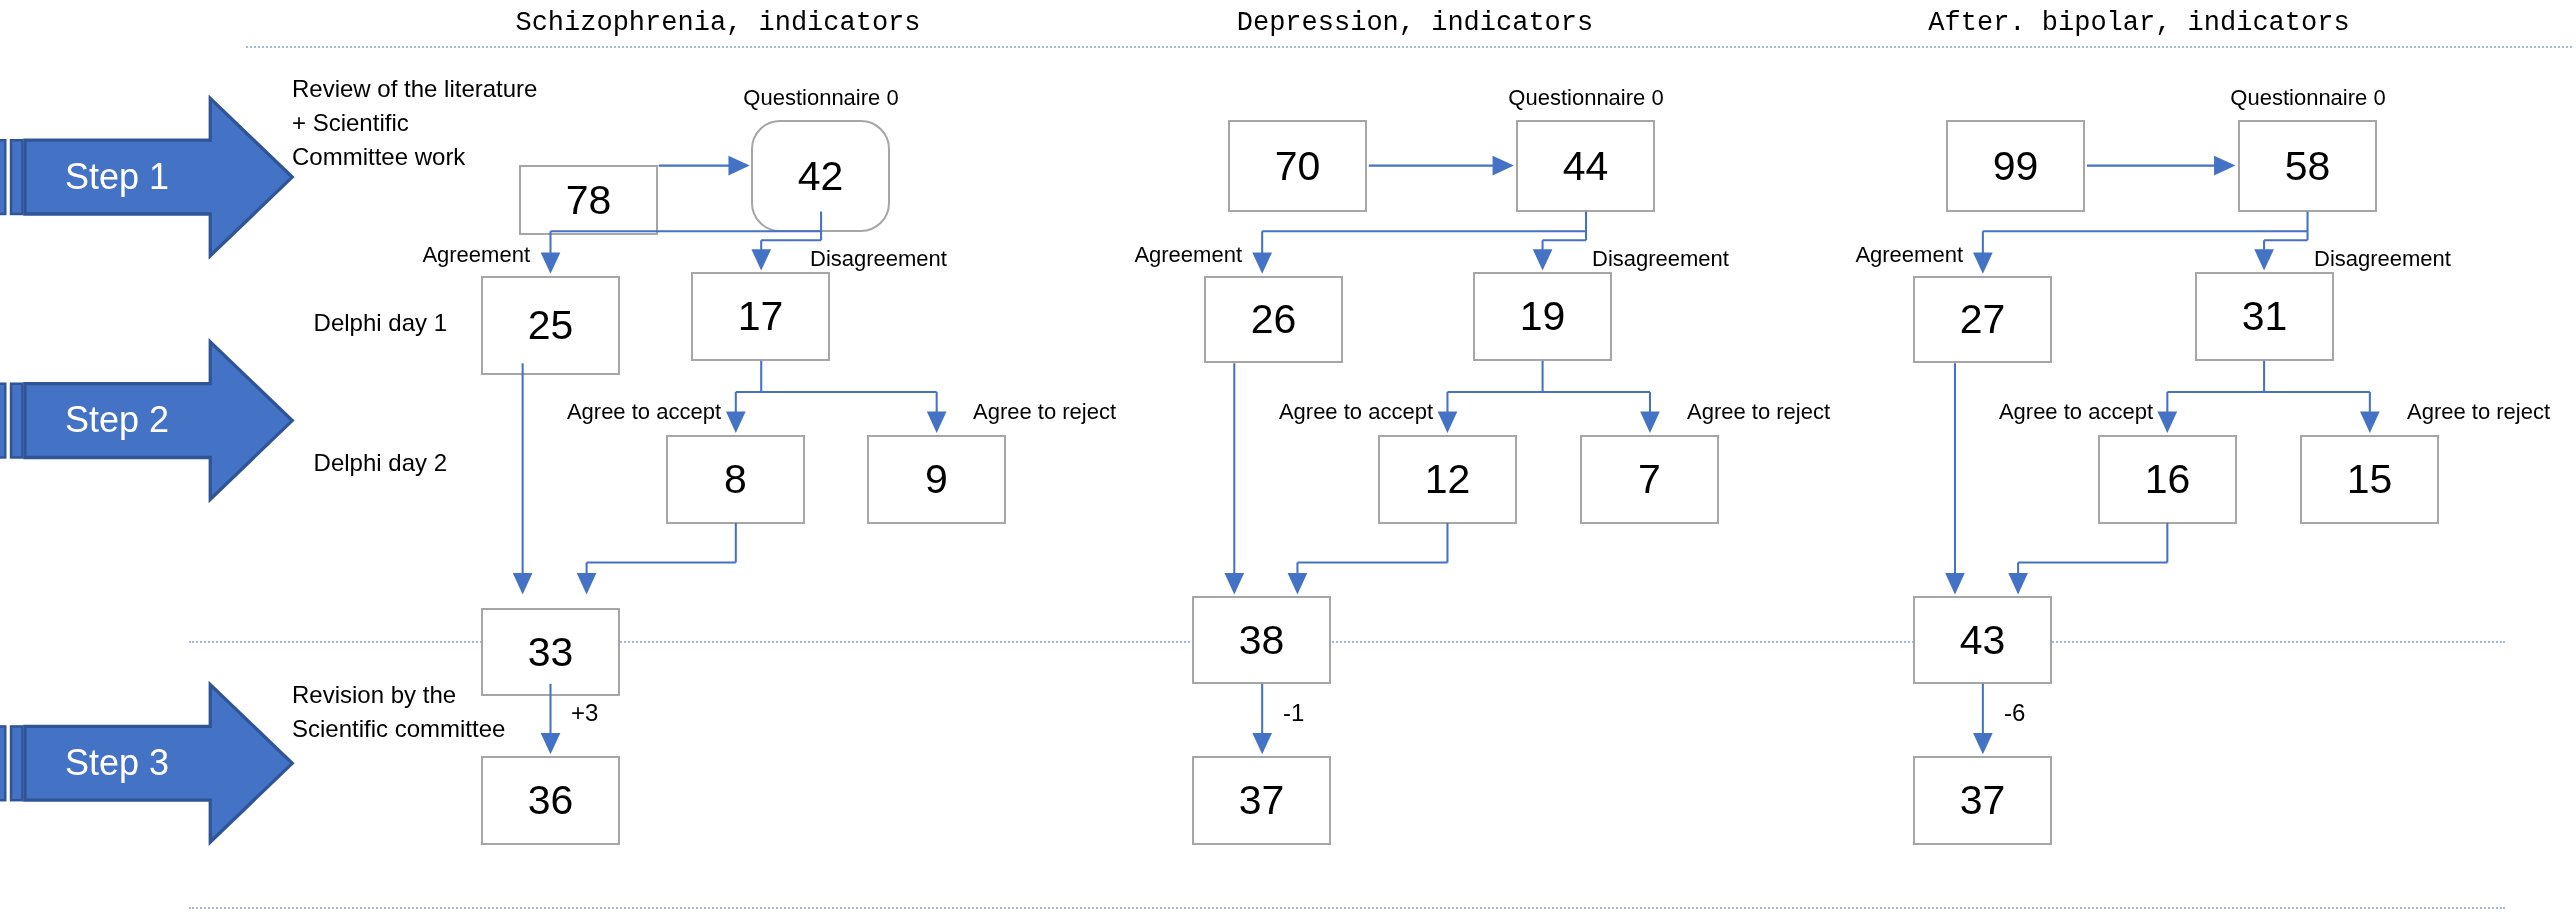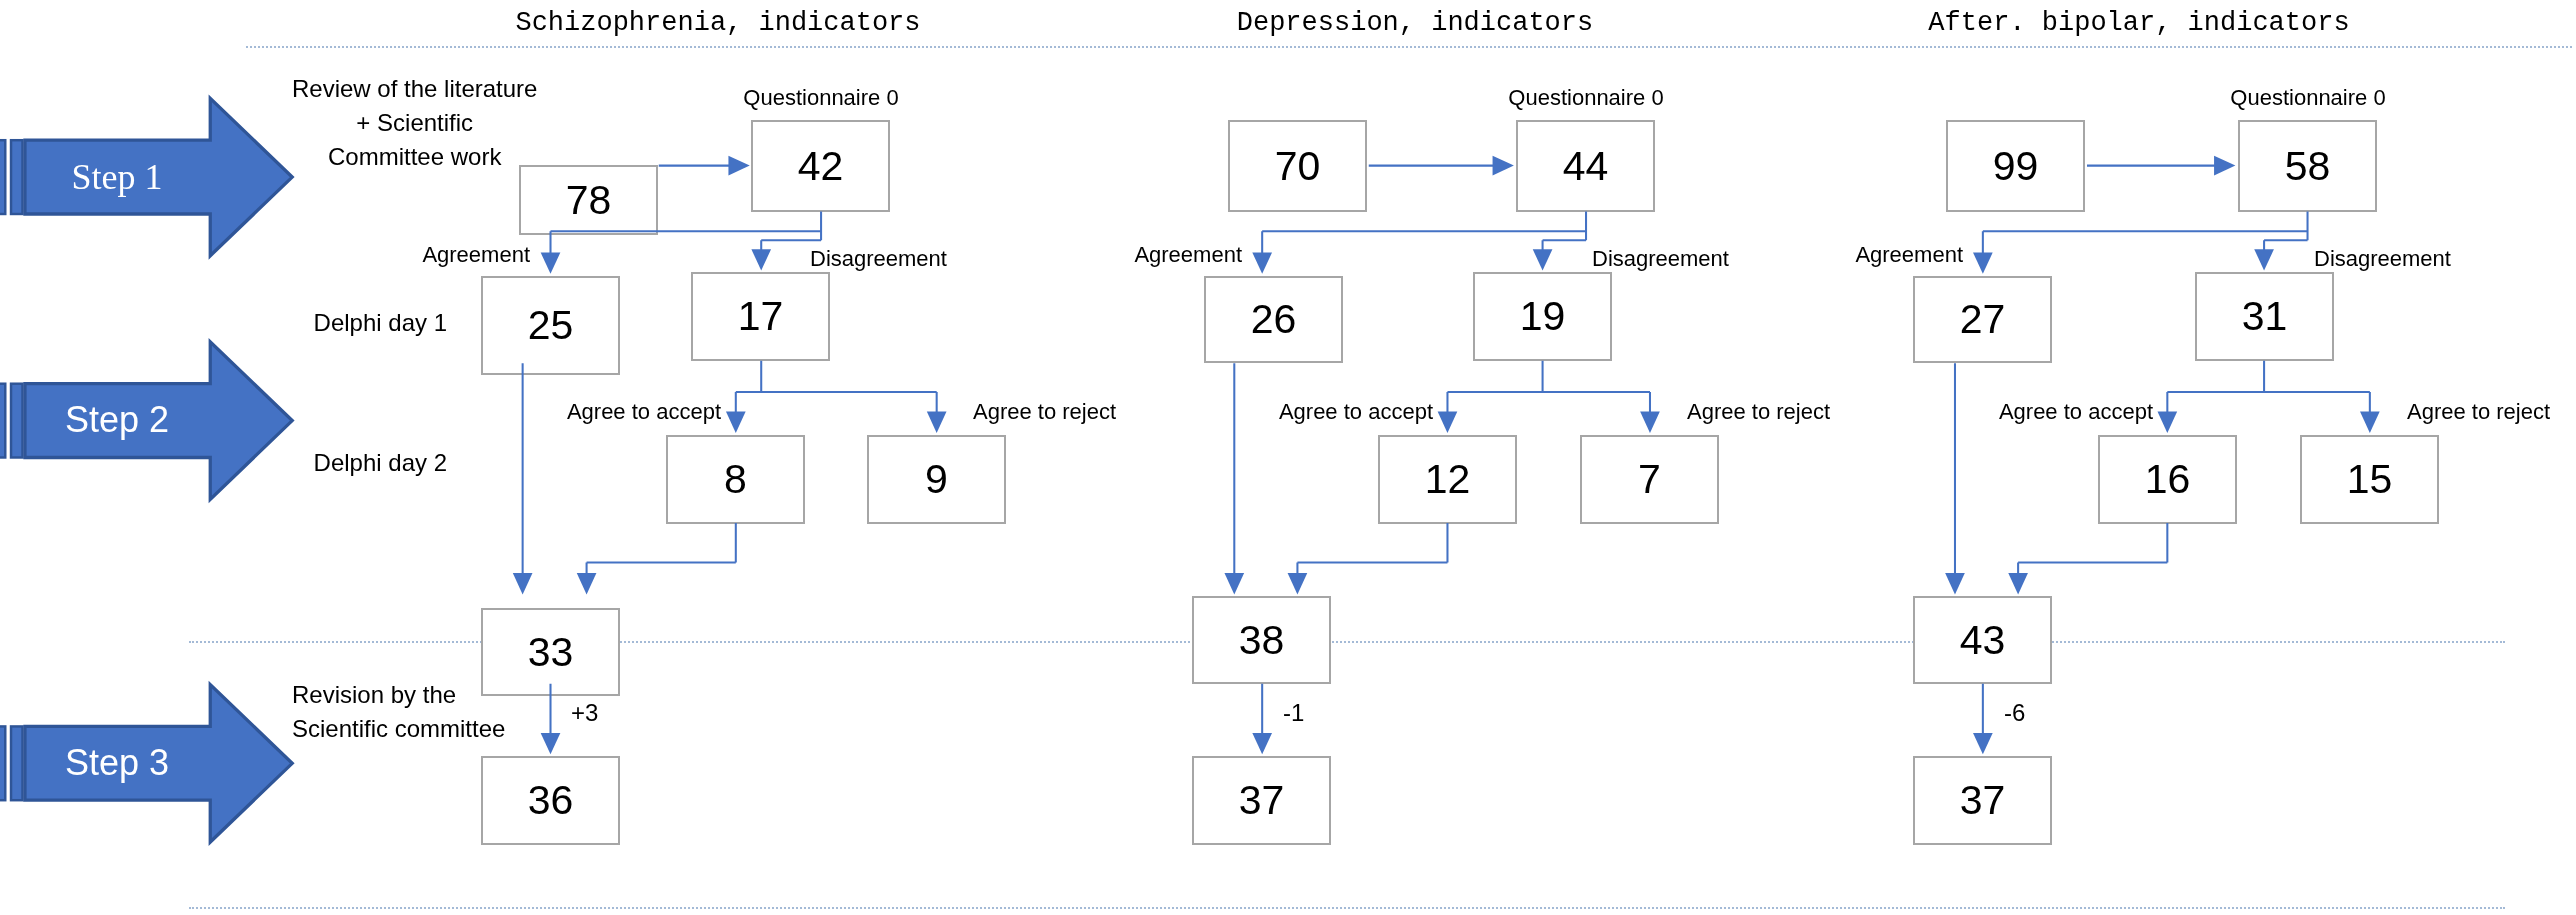--- a/index.html
+++ b/index.html
@@ -22,31 +22,31 @@
 <div id="stage">
 
   <div class="divider" style="left:246px;top:46px;width:2326px;"></div>
   <div class="divider" style="left:189px;top:641px;width:2316px;"></div>
   <div class="divider" style="left:189px;top:907px;width:2316px;"></div>
 
   <div class="title" style="left:472px;top:8.2px;">Schizophrenia, indicators</div>
   <div class="title" style="left:1893px;top:8.2px;">After. bipolar, indicators</div>
   <div class="title" style="left:1169px;top:8.2px;">Depression, indicators</div>
 
-  <div class="note" style="left:292px;top:72px;text-align:center;">Review of the literature
+  <div class="note" style="left:292px;top:72px;">Review of the literature
 + Scientific
 Committee work</div>
   <div class="lbl r" style="left:234px;top:309px;width:213px;font-size:24px;">Delphi day 1</div>
   <div class="lbl r" style="left:234px;top:449px;width:213px;font-size:24px;">Delphi day 2</div>
   <div class="note" style="left:292px;top:678px;">Revision by the
 Scientific committee</div>
 
   <div class="lbl" style="left:698px;top:85px;width:246px;text-align:center;">Questionnaire 0</div>
   <div class="box" style="left:519px;top:120px;height:70px;margin-top:45px;">78</div>
-  <div class="box" style="left:751px;top:120px;height:92px;">42</div>
+  <div class="box" style="left:751px;top:120px;height:112px;border-radius:29px;">42</div>
   <div class="lbl r" style="left:284px;top:242px;width:246px;">Agreement</div>
   <div class="lbl" style="left:810px;top:246px;">Disagreement</div>
   <div class="box" style="left:481px;top:276px;height:99px;">25</div>
   <div class="box" style="left:691px;top:272px;height:89px;">17</div>
   <div class="lbl r" style="left:475px;top:399px;width:246px;">Agree to accept</div>
   <div class="lbl" style="left:973px;top:399px;">Agree to reject</div>
   <div class="box" style="left:666px;top:435px;height:89px;">8</div>
   <div class="box" style="left:867px;top:435px;height:89px;">9</div>
   <div class="box" style="left:481px;top:596px;height:88px;margin-top:12px;">33</div>
   <div class="delta" style="left:571px;top:699px;">+3</div>
@@ -75,21 +75,21 @@
   <div class="box" style="left:1913px;top:276px;height:87px;">27</div>
   <div class="box" style="left:2195px;top:272px;height:89px;">31</div>
   <div class="lbl r" style="left:1907px;top:399px;width:246px;">Agree to accept</div>
   <div class="lbl" style="left:2407px;top:399px;">Agree to reject</div>
   <div class="box" style="left:2098px;top:435px;height:89px;">16</div>
   <div class="box" style="left:2300px;top:435px;height:89px;">15</div>
   <div class="box" style="left:1913px;top:596px;height:88px;">43</div>
   <div class="delta" style="left:2004px;top:699px;">-6</div>
   <div class="box" style="left:1913px;top:756px;height:89px;">37</div>
 
-  <div class="step-label" style="left:24.6px;top:156px;font-family:Liberation Serif, serif;">Step 1</div>
+  <div class="step-label" style="left:24.6px;top:156px;">Step 1</div>
   <div class="step-label" style="left:24.6px;top:399px;">Step 2</div>
   <div class="step-label" style="left:24.6px;top:742px;">Step 3</div>
 
   <svg class="layer" width="2576" height="915" viewBox="0 0 3141 1116">
 
     <g fill="#4472C4" stroke="#2F5597" stroke-width="3">
       <rect x="-4" y="171" width="10" height="90"></rect>
         <rect x="13" y="171" width="14" height="90"></rect>
       <path stroke-width="4" d="M30 171 H256 V120 L356 216 L256 312 V261 H30 Z"></path>
     </g>

